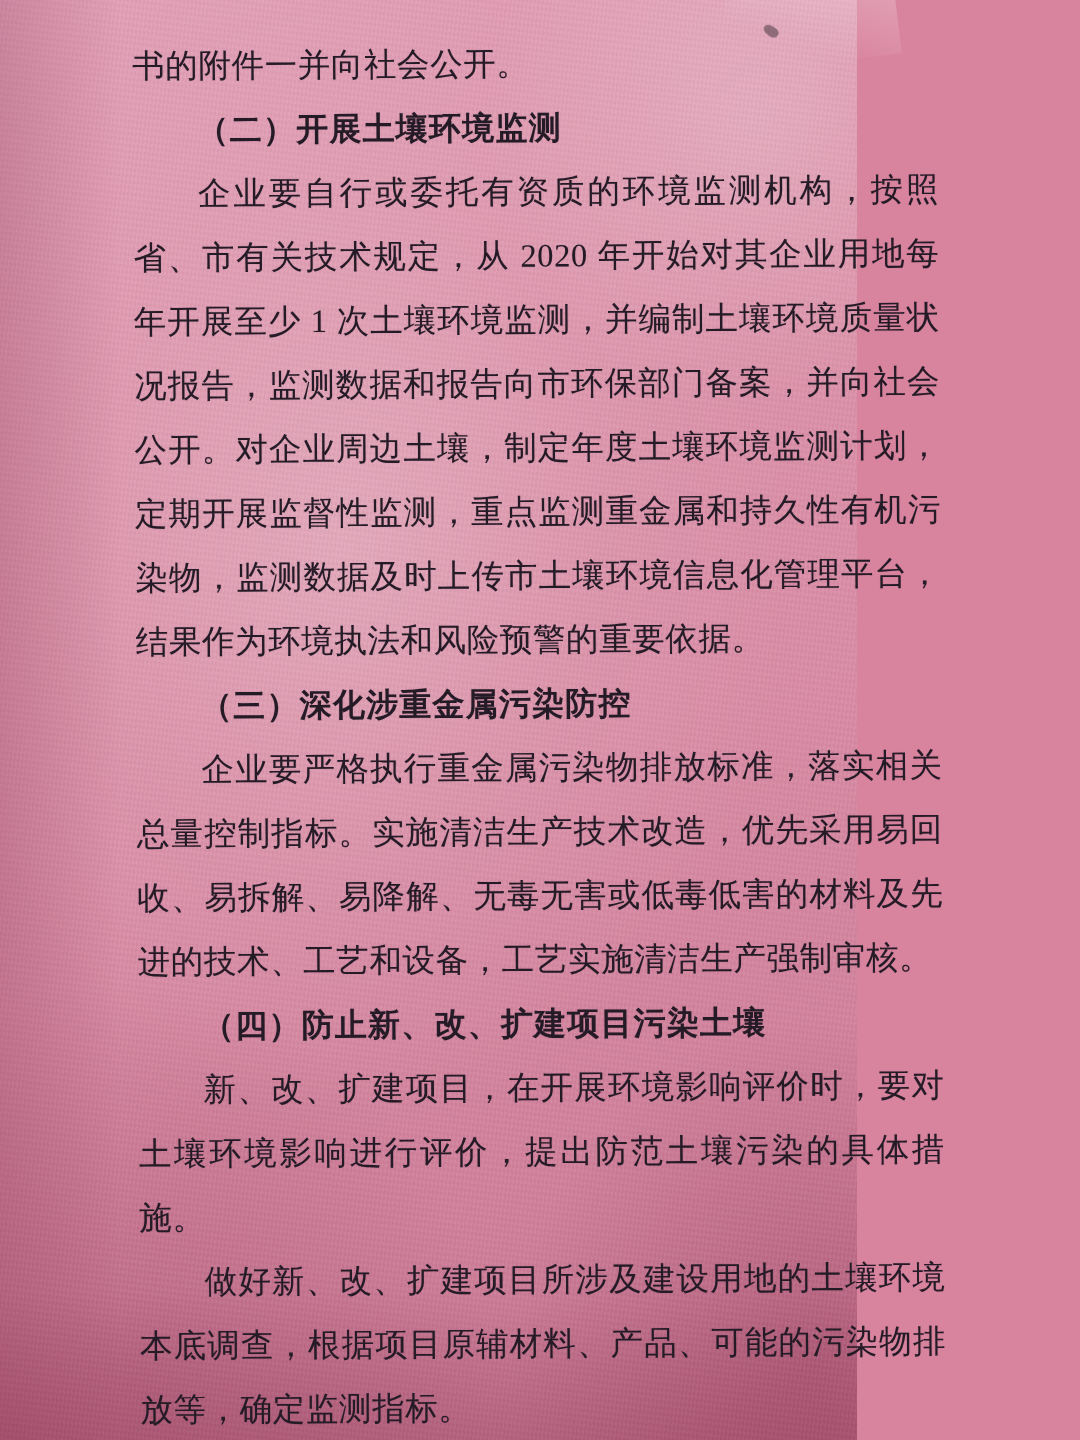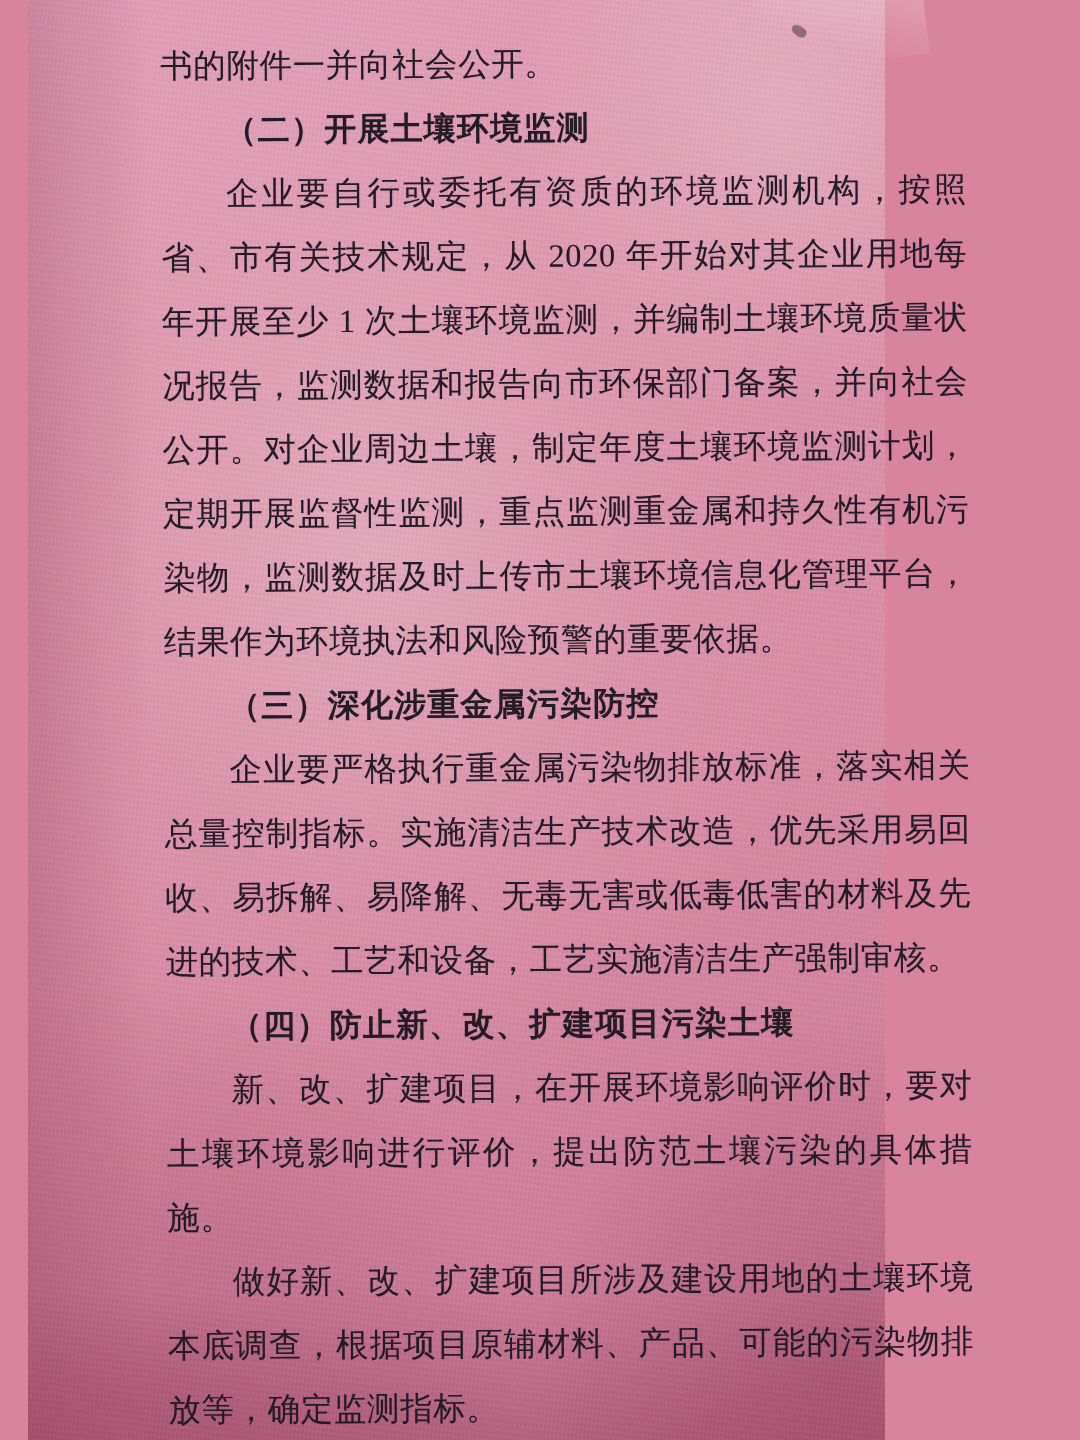--- a/index.html
+++ b/index.html
@@ -19,21 +19,20 @@
     position: relative;
     width: 857px;
     height: 1440px;
     
     background:
       radial-gradient(ellipse 70% 55% at 40% 38%, rgba(255,255,255,0.22) 0%, rgba(255,255,255,0.06) 45%, rgba(255,255,255,0) 75%),
       radial-gradient(ellipse 45% 30% at 88% 8%,  rgba(255,255,255,0.20) 0%, rgba(255,255,255,0) 70%),
       radial-gradient(ellipse 60% 40% at 15% 96%, rgba(120,30,60,0.22) 0%, rgba(120,30,60,0) 70%),
       radial-gradient(ellipse 50% 35% at 95% 95%, rgba(120,30,60,0.25) 0%, rgba(120,30,60,0) 70%),
       linear-gradient(165deg, #e2a0b7 0%, #dd93ab 25%, #d98ba4 55%, #d07f9a 80%, #c4728e 100%);
-    margin-left: 28px;
   }
   
   #page::before {
     content: "";
     position: absolute;
     inset: 0;
     pointer-events: none;
     background-image:
       repeating-linear-gradient(97deg, rgba(255,255,255,0.045) 0 2px, rgba(0,0,0,0.02) 2px 4px),
       repeating-linear-gradient(7deg,  rgba(255,255,255,0.03) 0 3px, rgba(0,0,0,0.015) 3px 6px);

